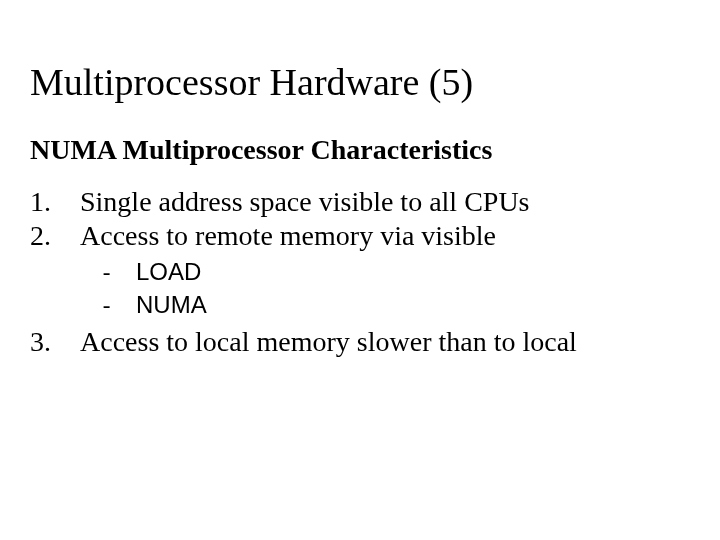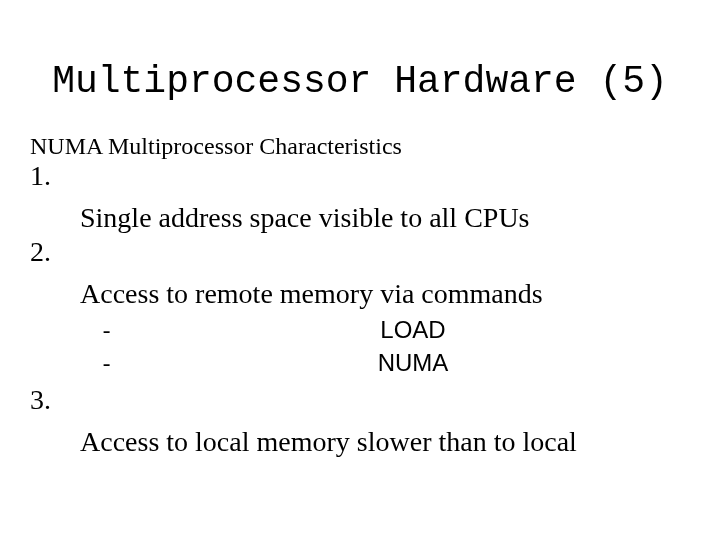--- a/index.html
+++ b/index.html
@@ -9,84 +9,80 @@
     }
     body {
       width: 720px;
       height: 540px;
       background: #ffffff;
       font-family: "Times New Roman", Times, serif;
       color: #000000;
       padding: 60px 30px 30px 30px;
     }
     .title {
-      text-align: center;
       font-size: 38px;
       font-weight: normal;
       margin-bottom: 30px;
-      font-family: Liberation Mono, monospace;
     }
     .subtitle {
-      font-size: 24px;
-      font-weight: normal;
-      margin-bottom: 0;
+      font-size: 28px;
+      font-weight: bold;
+      margin-bottom: 20px;
     }
     .numbered-list {
       list-style: none;
       font-size: 28px;
     }
     .numbered-item {
       display: flex;
       margin-bottom: 2px;
     }
     .num {
       width: 50px;
       flex-shrink: 0;
     }
     .num-text {
       flex: 1;
-      margin-top: 42px;
     }
     .sub-list {
       list-style: none;
       font-size: 24px;
       font-family: Arial, Helvetica, sans-serif;
       margin: 6px 0 6px 70px;
     }
     .sub-item {
       display: flex;
       align-items: baseline;
       margin-bottom: 4px;
     }
     .dash {
       width: 36px;
       flex-shrink: 0;
       font-family: "Courier New", monospace;
       font-size: 22px;
     }
     .sub-text {
       flex: 1;
-      text-align: center;
     }
   </style>
 </head>
 <body>
 
 <h1 class="title">Multiprocessor Hardware (5)</h1>
 
 <div class="subtitle">NUMA Multiprocessor Characteristics</div>
 
 <ol class="numbered-list">
   <li class="numbered-item">
     <span class="num">1.</span>
     <span class="num-text">Single address space visible to all CPUs</span>
   </li>
   <li class="numbered-item">
     <span class="num">2.</span>
-    <span class="num-text">Access to remote memory via commands</span>
+    <span class="num-text">Access to remote memory via visible</span>
   </li>
 </ol>
 
 <ul class="sub-list">
   <li class="sub-item">
     <span class="dash">-</span>
     <span class="sub-text">LOAD</span>
   </li>
   <li class="sub-item">
     <span class="dash">-</span>

